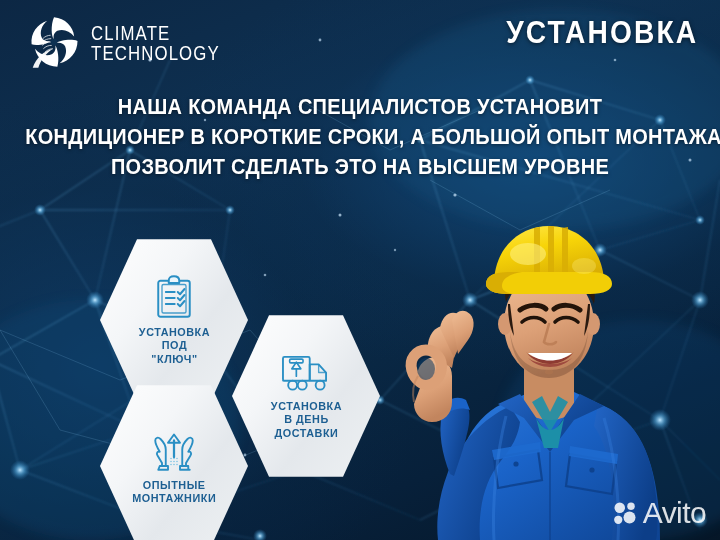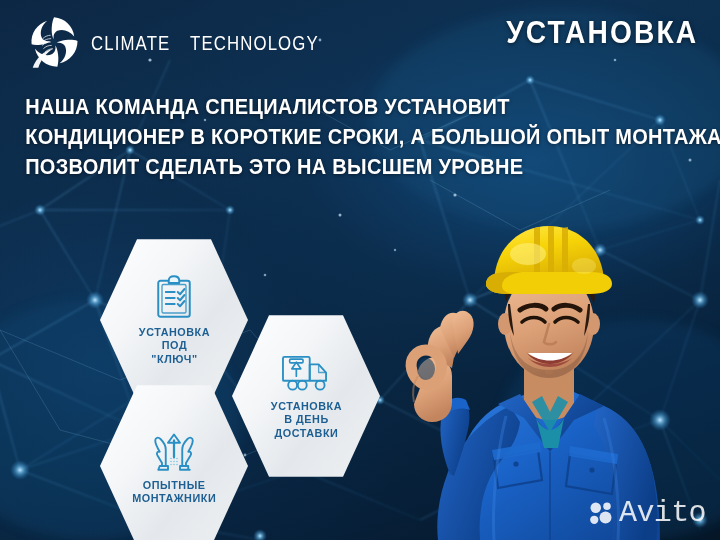--- a/index.html
+++ b/index.html
@@ -14,38 +14,38 @@
       linear-gradient(158deg, #0c2744 0%, #0e3152 28%, #0a2a47 55%, #07203a 78%, #051627 100%);
   }
 
   .bg-svg { position:absolute; inset:0; width:720px; height:540px; }
 
   
   .logo-block {
     position:absolute; left:26px; top:14px; display:flex; align-items:center; gap:9px;
   }
   .logo-mark { width:56px; height:56px; flex:0 0 56px; }
-  .logo-text { display:flex; flex-direction:row; line-height:0.97; padding-top:2px; }
+  .logo-text { display:flex; flex-direction:column; line-height:0.97; padding-top:2px; }
   .logo-text span {
     color:#ffffff; font-family:"Liberation Sans Narrow","Liberation Sans",sans-serif;
     font-size:21px; font-weight:400; letter-spacing:1.4px;
     transform:scaleX(0.80); transform-origin:left center; white-space:nowrap;
   }
 
   .page-title {
     position:absolute; right:22px; top:14px;
     color:#ffffff; font-size:32px; font-weight:700; letter-spacing:2.4px;
     transform:scaleX(0.88); transform-origin:right center; white-space:nowrap;
     font-family:"Liberation Sans Narrow","Liberation Sans",sans-serif;
     text-shadow:0 1px 5px rgba(0,0,0,0.55);
   }
 
   
   .headline {
-    position:absolute; left:0; right:0; top:92px; text-align:left;
+    position:absolute; left:0; right:0; top:92px; text-align:center;
   }
   .headline .hl {
     display:block; color:#ffffff; font-weight:700;
     font-family:"Liberation Sans Narrow","Liberation Sans",sans-serif;
     font-size:21.5px; letter-spacing:0.3px; line-height:30px;
     transform:scaleX(0.93); white-space:nowrap;
     text-shadow:0 1px 4px rgba(0,0,0,0.5);
   }
 
   
@@ -75,21 +75,21 @@
   .worker { position:absolute; left:398px; top:206px; width:322px; height:334px; }
 
   
   .avito {
     position:absolute; right:14px; bottom:12px;
     display:flex; align-items:center; gap:6px; opacity:0.92;
   }
   .avito-mark { width:24px; height:24px; }
   .avito-text {
     color:rgba(255,255,255,0.93); font-size:30px; font-weight:400; letter-spacing:-0.6px;
-    font-family:Liberation Mono, monospace; line-height:1;
+    font-family:Liberation Sans, sans-serif; line-height:1;
   }
 </style>
 </head>
 <body>
 
 <div class="canvas">
 
   <svg class="bg-svg" viewBox="0 0 720 540" preserveAspectRatio="none">
     <defs>
       <radialGradient id="nodeGlow">

